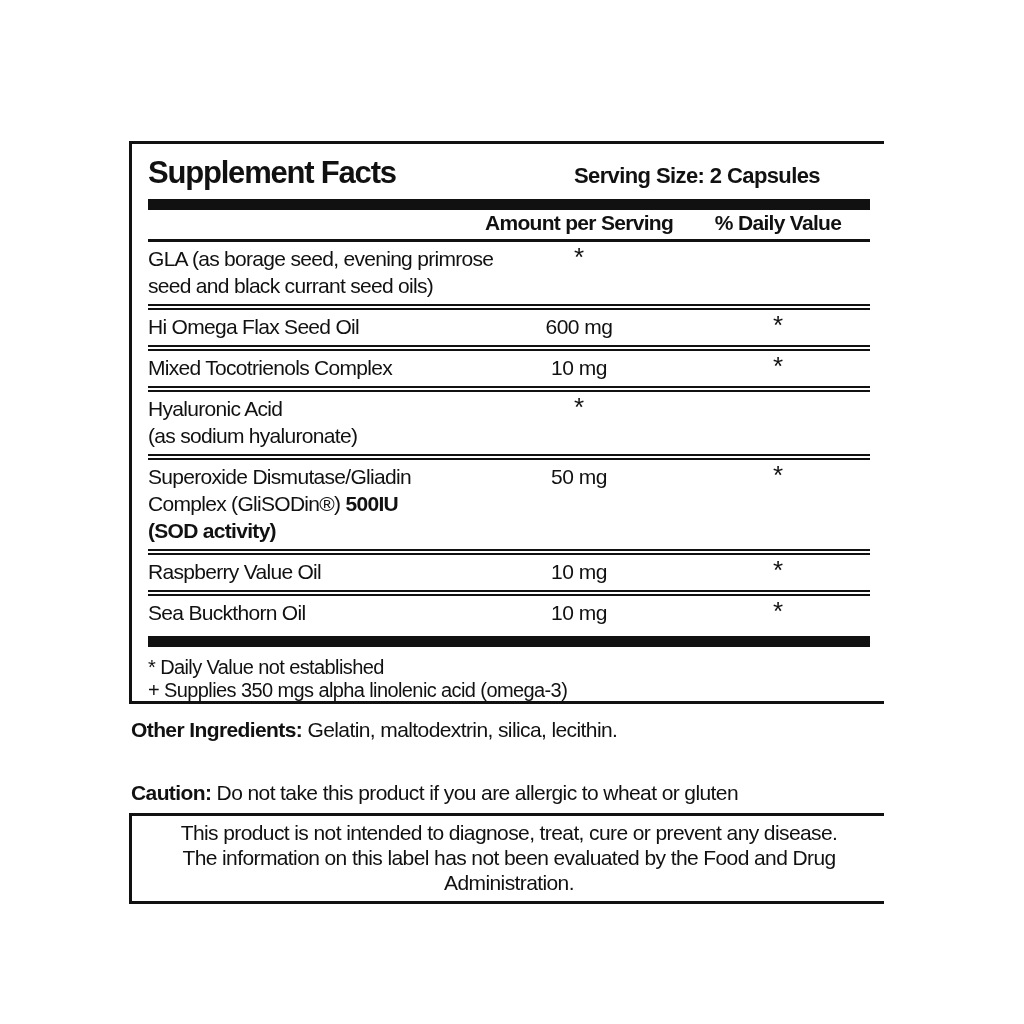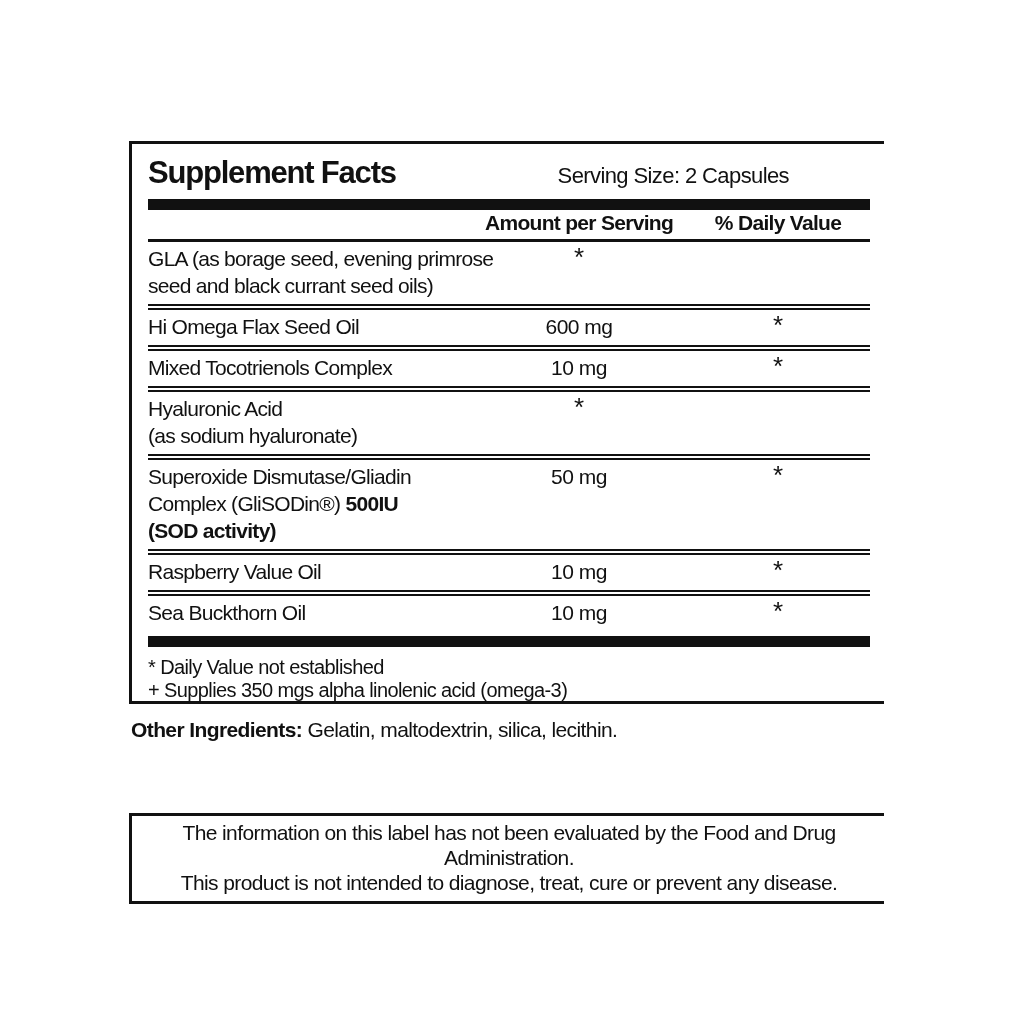--- a/index.html
+++ b/index.html
@@ -32,22 +32,23 @@
   }
   .facts-title {
     font-size: 31px;
     font-weight: bold;
     letter-spacing: -1.2px;
   }
   .serving-size {
     font-size: 22px;
     letter-spacing: -0.6px;
     margin-left: auto;
-    margin-right: 81px;
-    white-space: nowrap;
+    margin-right: 50px;
+    white-space: nowrap;
+    font-weight: bold;
   }
   .thick-bar {
     height: 11px;
     background: #111111;
   }
   .bar-top { margin-top: 8px; }
   .bar-bottom { margin-top: 5px; }
 
   .grid-cols {
     display: grid;
@@ -218,19 +219,23 @@
       <div>+ Supplies 350 mgs alpha linolenic acid (omega-3)</div>
     </div>
 
   </div>
 
   <div class="other-ingredients">
     <span class="bold">Other Ingredients:</span>
     <span>Gelatin, maltodextrin, silica, lecithin.</span>
   </div>
 
+  <div class="caution-line">
+    <span class="bold">Caution:</span>
+    <span>Do not take this product if you are allergic to wheat or gluten</span>
+  </div>
 
   <div class="disclaimer-box">
+    <div>This product is not intended to diagnose, treat, cure or prevent any disease.</div>
     <div>The information on this label has not been evaluated by the Food and Drug Administration.</div>
-    <div>This product is not intended to diagnose, treat, cure or prevent any disease.</div>
   </div>
 
 </div>
 
 </body></html>

